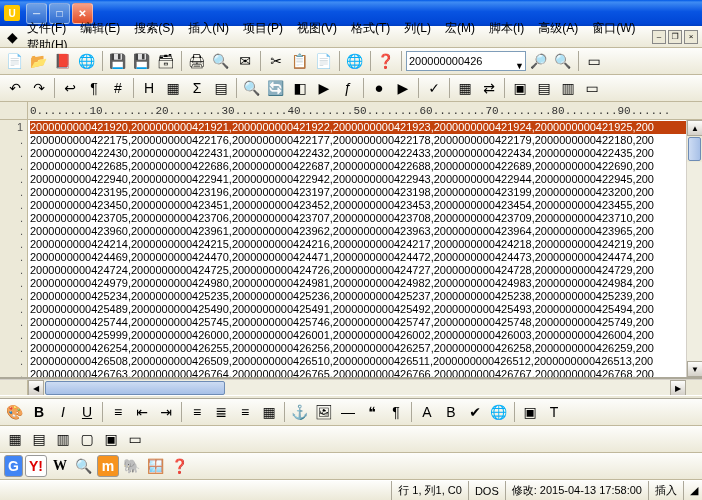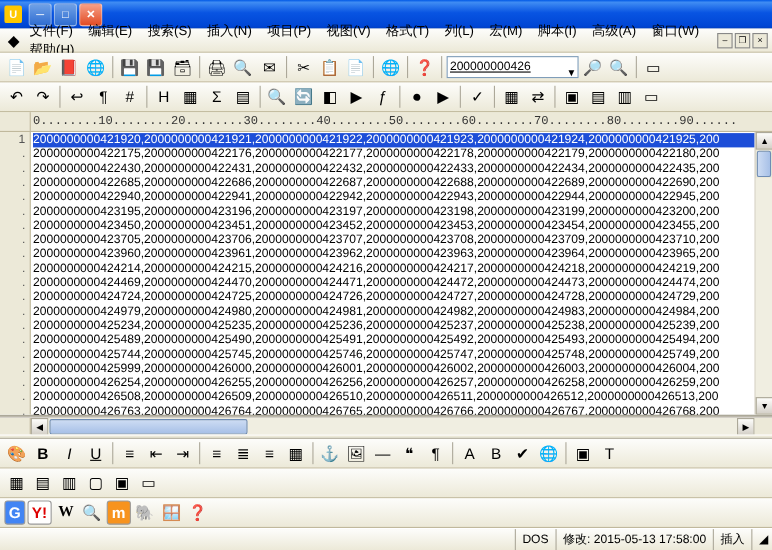--- a/index.html
+++ b/index.html
@@ -12,30 +12,30 @@
 .winbtn.max { background: linear-gradient(#6fa1e6, #2f6cd1); }
 .winbtn.close { background: linear-gradient(#f6a087, #e24b24); }
 .menubar { height: 22px; background: linear-gradient(#fdfdfb, #ece9d8); display: flex; align-items: center; padding: 0 4px; border-bottom: 1px solid #c0b89c; font-size: 12px; }
 .menubar .menu { padding: 2px 6px; margin-right: 2px; }
 .menubar .mdi { margin-left: auto; display: flex; gap: 2px; }
 .menubar .mdi span { width: 14px; height: 14px; border: 1px solid #888; background: #ece9d8; display: inline-flex; align-items: center; justify-content: center; font-size: 8px; line-height: 1; }
 .toolbar { display: flex; align-items: center; padding: 2px 4px; background: linear-gradient(#fdfdfb, #ece9d8); border-bottom: 1px solid #c0b89c; flex-wrap: wrap; gap: 2px; min-height: 26px; }
 .tbtn { width: 22px; height: 22px; display: inline-flex; align-items: center; justify-content: center; border: 1px solid transparent; border-radius: 3px; font-size: 14px; }
 .sep { width: 1px; height: 20px; background: #aca899; margin: 0 2px; }
 .searchbox { height: 20px; width: 120px; border: 1px solid #7f9db9; background: white; font-size: 11px; padding: 0 16px 0 2px; }
-.search-wrap { position: relative; display: inline-flex; align-items: flex-end; text-decoration: underline; }
+.search-wrap { position: relative; display: inline-flex; align-items: flex-end; }
 .search-wrap .dd { position: absolute; right: 2px; font-size: 9px; color: #000; }
 .ruler-row { height: 18px; background: #ece9d8; display: flex; border-bottom: 1px solid #c0b89c; }
 .ruler-row .gutter { width: 28px; border-right: 1px solid #c0b89c; }
 .ruler-row .ruler { flex: 1; position: relative; overflow: hidden; font-family: "Courier New", monospace; font-size: 11px; color: #333; white-space: pre; padding-left: 2px; line-height: 18px; }
 .editor-area { flex: 1; display: flex; background: white; overflow: hidden; border-bottom: 2px solid #aca899; }
 .line-gutter { width: 28px; background: #ece9d8; border-right: 1px solid #c0b89c; font-family: "Courier New", monospace; font-size: 11px; color: #555; text-align: right; padding: 1px 4px 0 0; line-height: 13px; }
 .text-area { flex: 1; overflow: hidden; font-family: "Courier New", monospace; font-size: 11px; line-height: 13px; padding: 1px 0 0 2px; white-space: pre; position: relative; }
 .text-area .line { white-space: pre; }
-.text-area .line.sel { background: #1d4ed8; color: white; }
+.text-area .line.sel { background: #c2410c; color: white; }
 .scrollbar-v { width: 16px; background: #ece9d8; display: flex; flex-direction: column; border-left: 1px solid #d4d0c8; }
 .scrollbar-h-row { height: 16px; background: #ece9d8; display: flex; border-top: 1px solid #d4d0c8; }
 .sbbtn { width: 16px; height: 16px; background: linear-gradient(#fdfdfb, #d4d0c8); border: 1px solid #aca899; font-size: 8px; display: flex; align-items: center; justify-content: center; }
 .thumb-v { flex: 0 0 24px; margin: 1px; background: linear-gradient(to right, #cddcf3, #a7c0e7); border: 1px solid #6e8cb5; border-radius: 2px; }
 .track-v { flex: 1; background: #f0eee1; }
 .thumb-h { width: 180px; height: 14px; margin: 1px; background: linear-gradient(#cddcf3, #a7c0e7); border: 1px solid #6e8cb5; border-radius: 2px; }
 .track-h { flex: 1; background: #f0eee1; display: flex; align-items: center; }
 .splitter { height: 4px; background: #ece9d8; border-top: 1px solid #fff; border-bottom: 1px solid #aca899; cursor: row-resize; }
 .statusbar { height: 20px; background: linear-gradient(#fdfdfb, #ece9d8); display: flex; align-items: center; font-size: 11px; border-top: 1px solid #fff; }
 .statusbar .cell { padding: 0 6px; border-right: 1px solid #aca899; height: 100%; display: flex; align-items: center; }
@@ -220,17 +220,18 @@
   <span class="tbtn" style="width:auto;padding:0 3px;font-weight:bold;font-family:serif">W</span>
   <span class="tbtn">🔍</span>
   <span class="tbtn" style="background:#f7931e;color:white;font-weight:bold;border:1px solid #999">m</span>
   <span class="tbtn">🐘</span>
   <span class="tbtn">🪟</span>
   <span class="tbtn">❓</span>
 </div>
 
 <div class="statusbar">
   <div class="cell flex"></div>
+  <div class="cell">行 1, 列1, C0</div>
   <div class="cell">DOS</div>
-  <div class="cell">修改: 2015-05-13 17:58:00</div>
+  <div class="cell">修改: 2015-04-13 17:58:00</div>
   <div class="cell">插入</div>
   <div class="cell" style="border-right:none;width:18px">◢</div>
 </div>
 
 </body></html>

